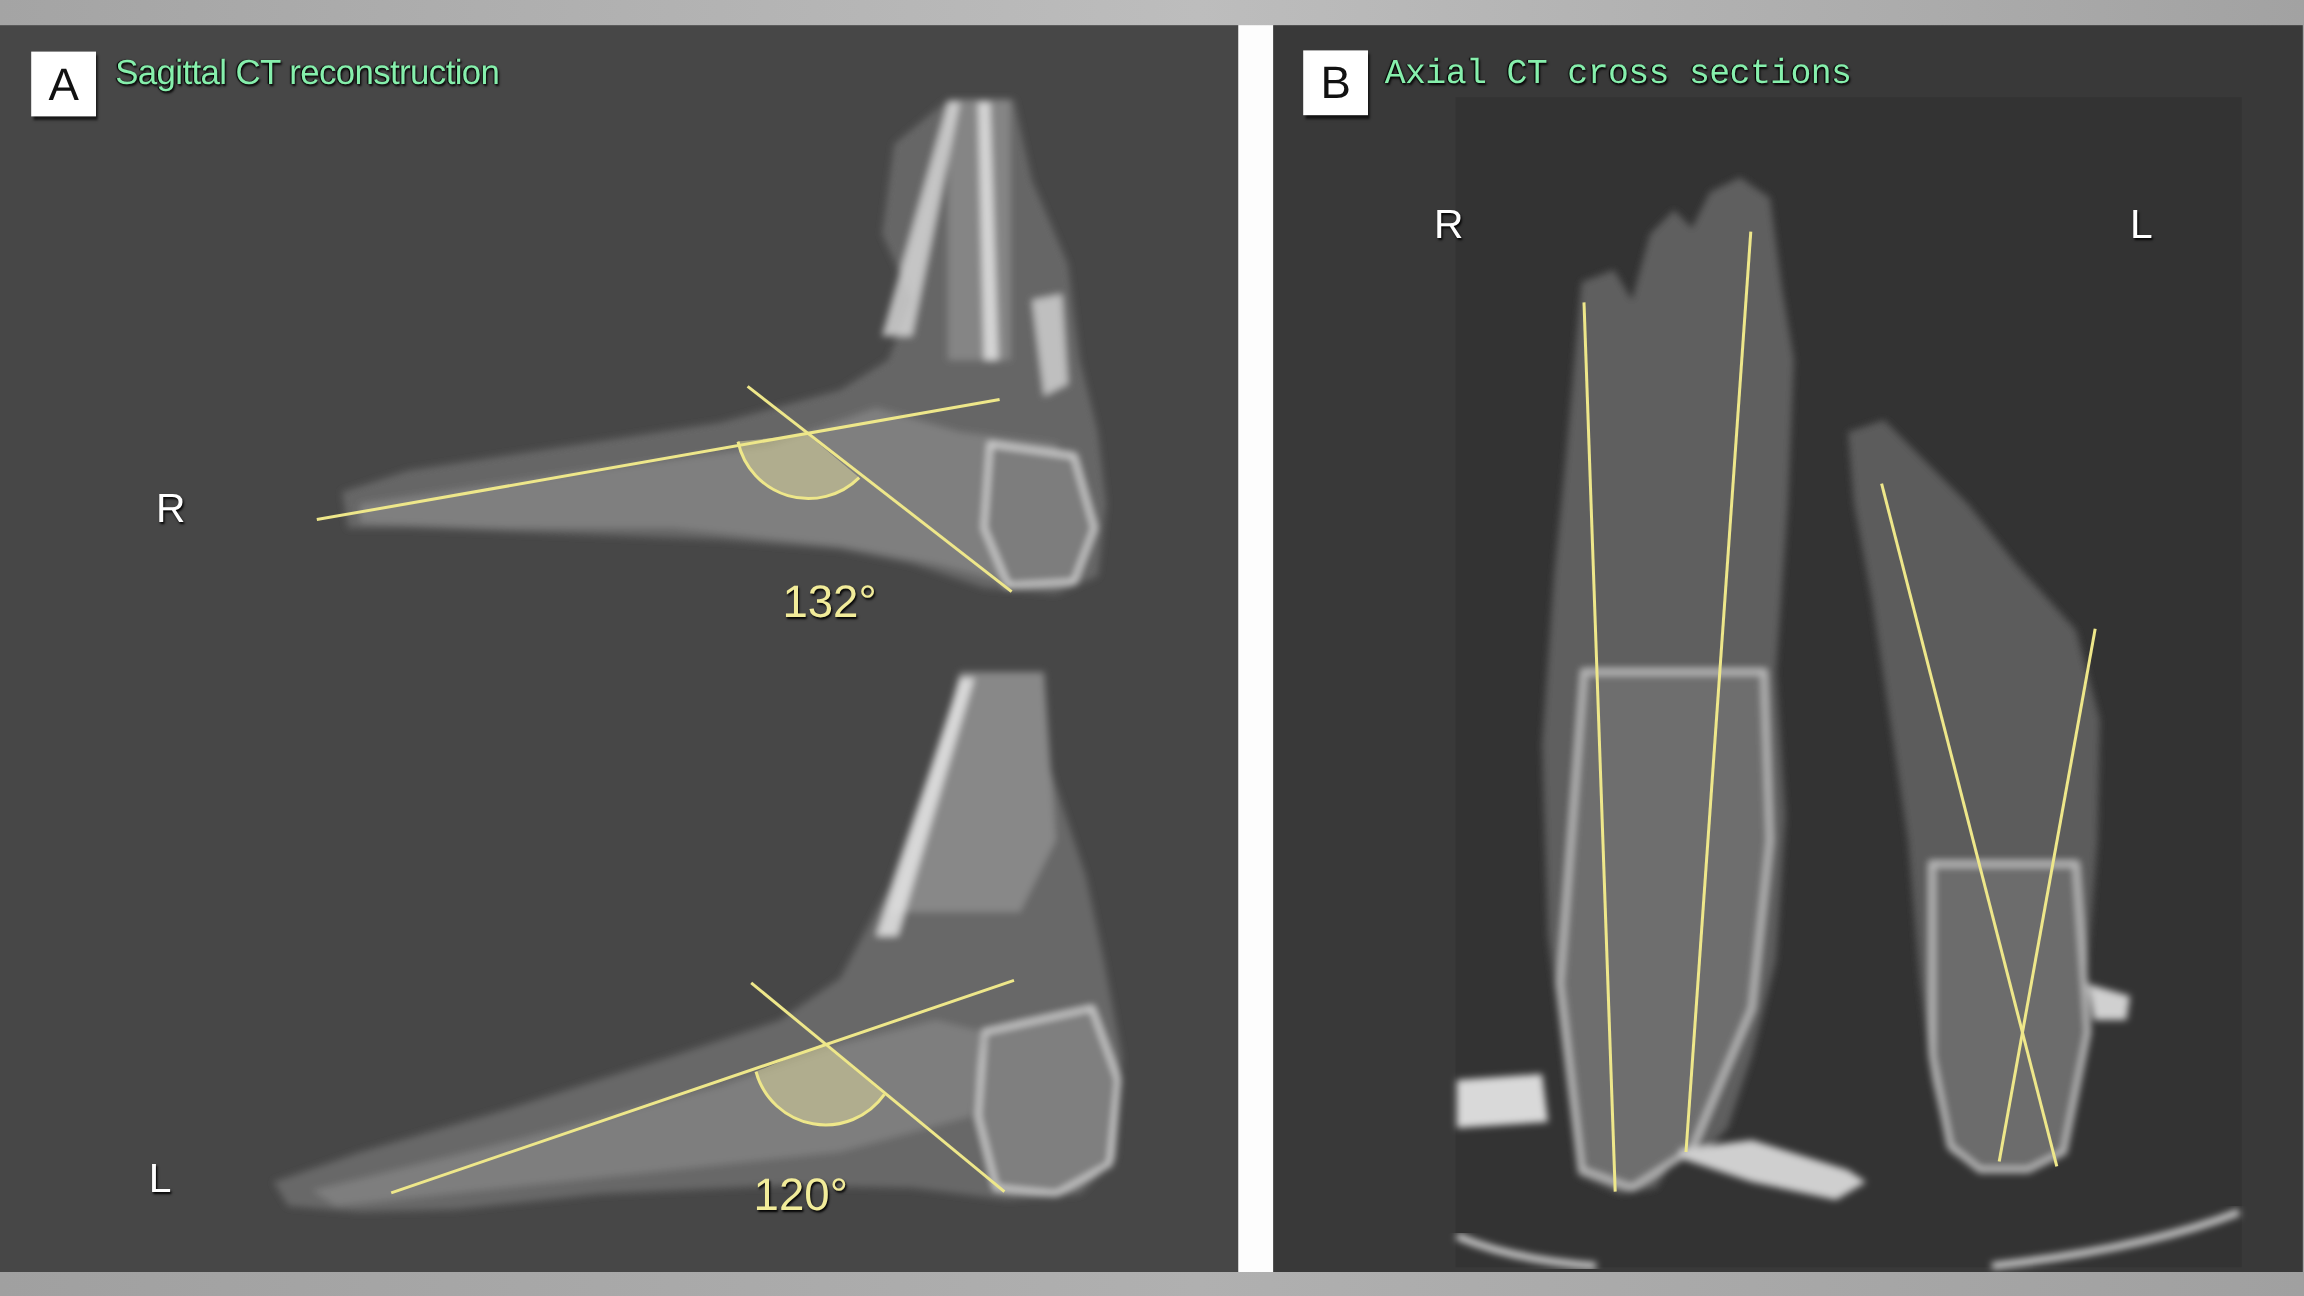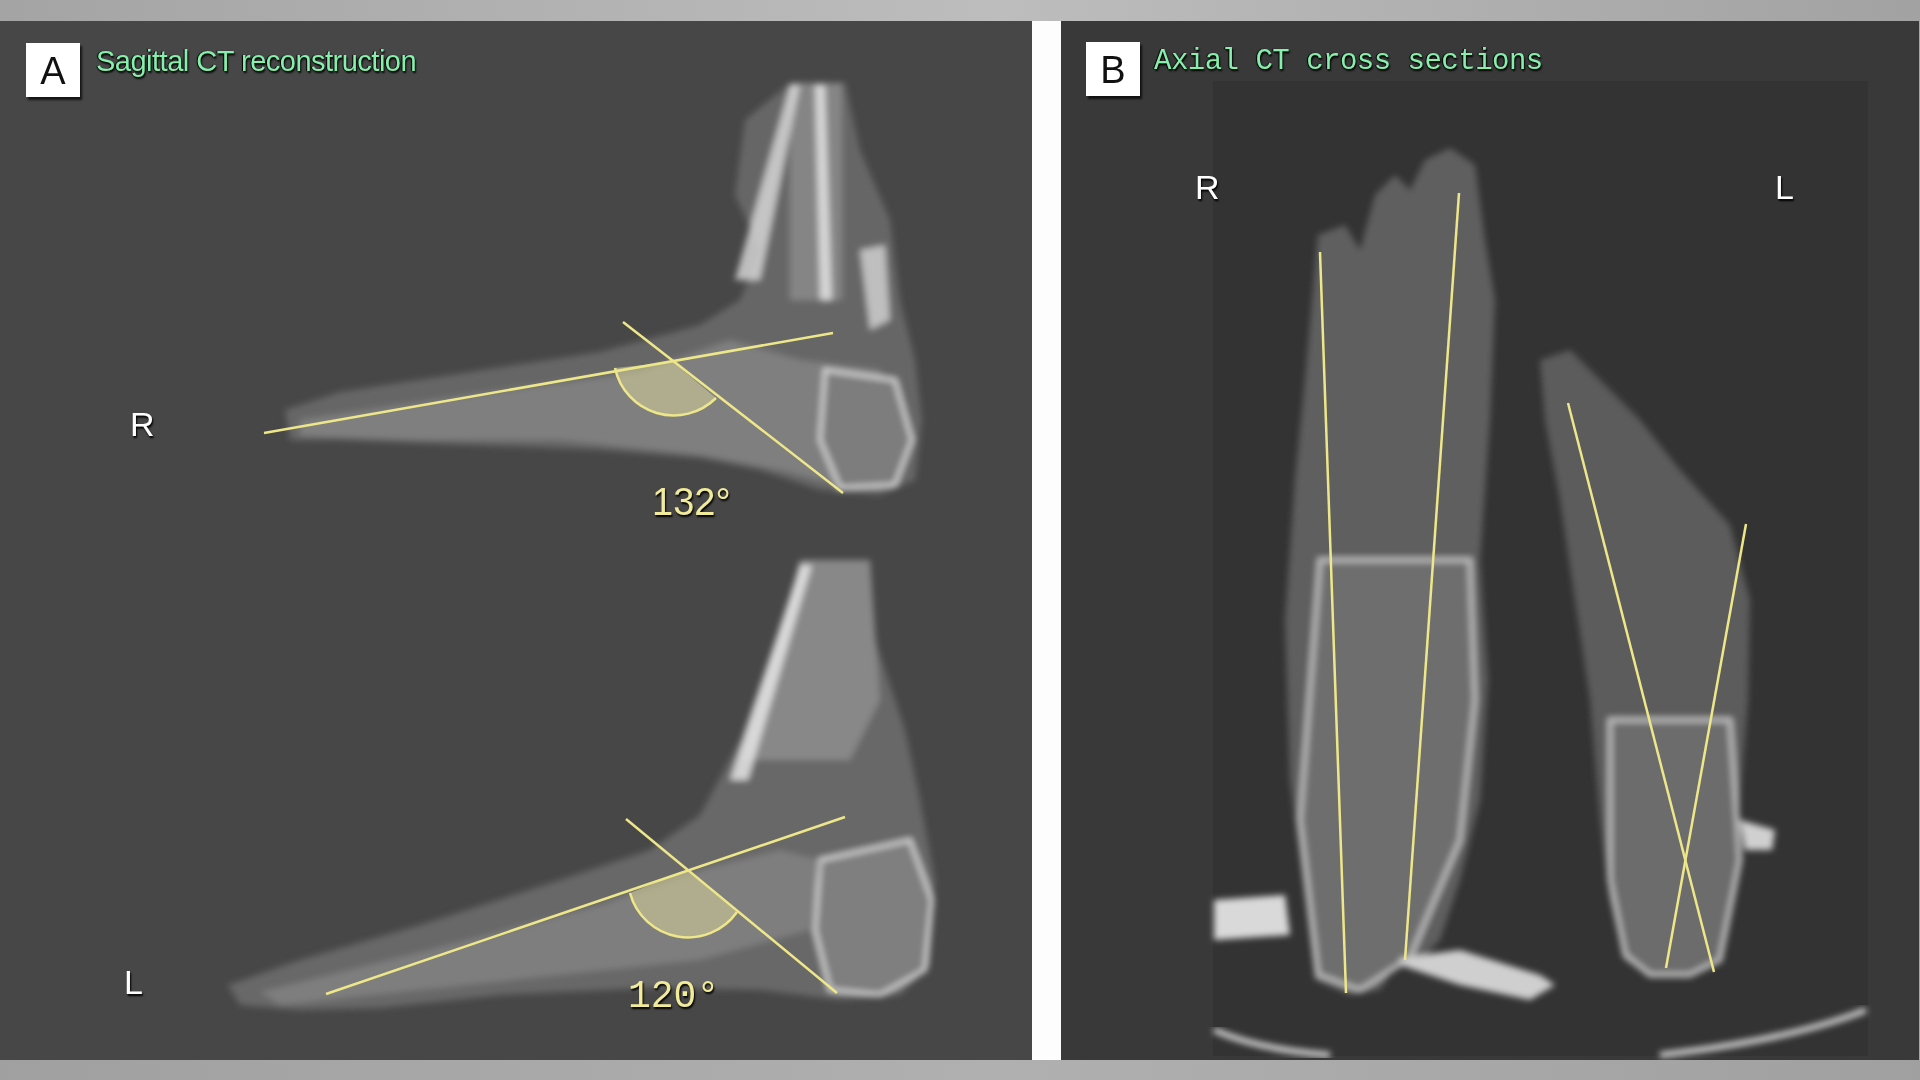--- a/index.html
+++ b/index.html
@@ -78,21 +78,21 @@
     </g>
   </svg>
 
   <div class="badge" style="left:26px; top:22px;">A</div>
   <div class="title" style="left:96px; top:24px;">Sagittal CT reconstruction</div>
 
   <div class="side-label" style="left:130px; top:384px;">R</div>
   <div class="angle-label" style="left:652px; top:426px;margin-top:34px;">132°</div>
 
   <div class="side-label" style="left:124px; top:942px;">L</div>
-  <div class="angle-label" style="left:628px; top:954px;font-family:Liberation Mono, monospace;">120°</div>
+  <div class="angle-label" style="left:628px; top:954px;">120°</div>
 </div>
 
 <div class="divider"></div>
 
 <div class="panel panel-b">
   <div class="scan-area"></div>
   <svg width="858" height="1039" viewBox="1061 21 858 1039">
     <defs>
       <filter id="blurB" x="-10%" y="-10%" width="120%" height="120%">
           <feGaussianBlur stdDeviation="3"></feGaussianBlur>

